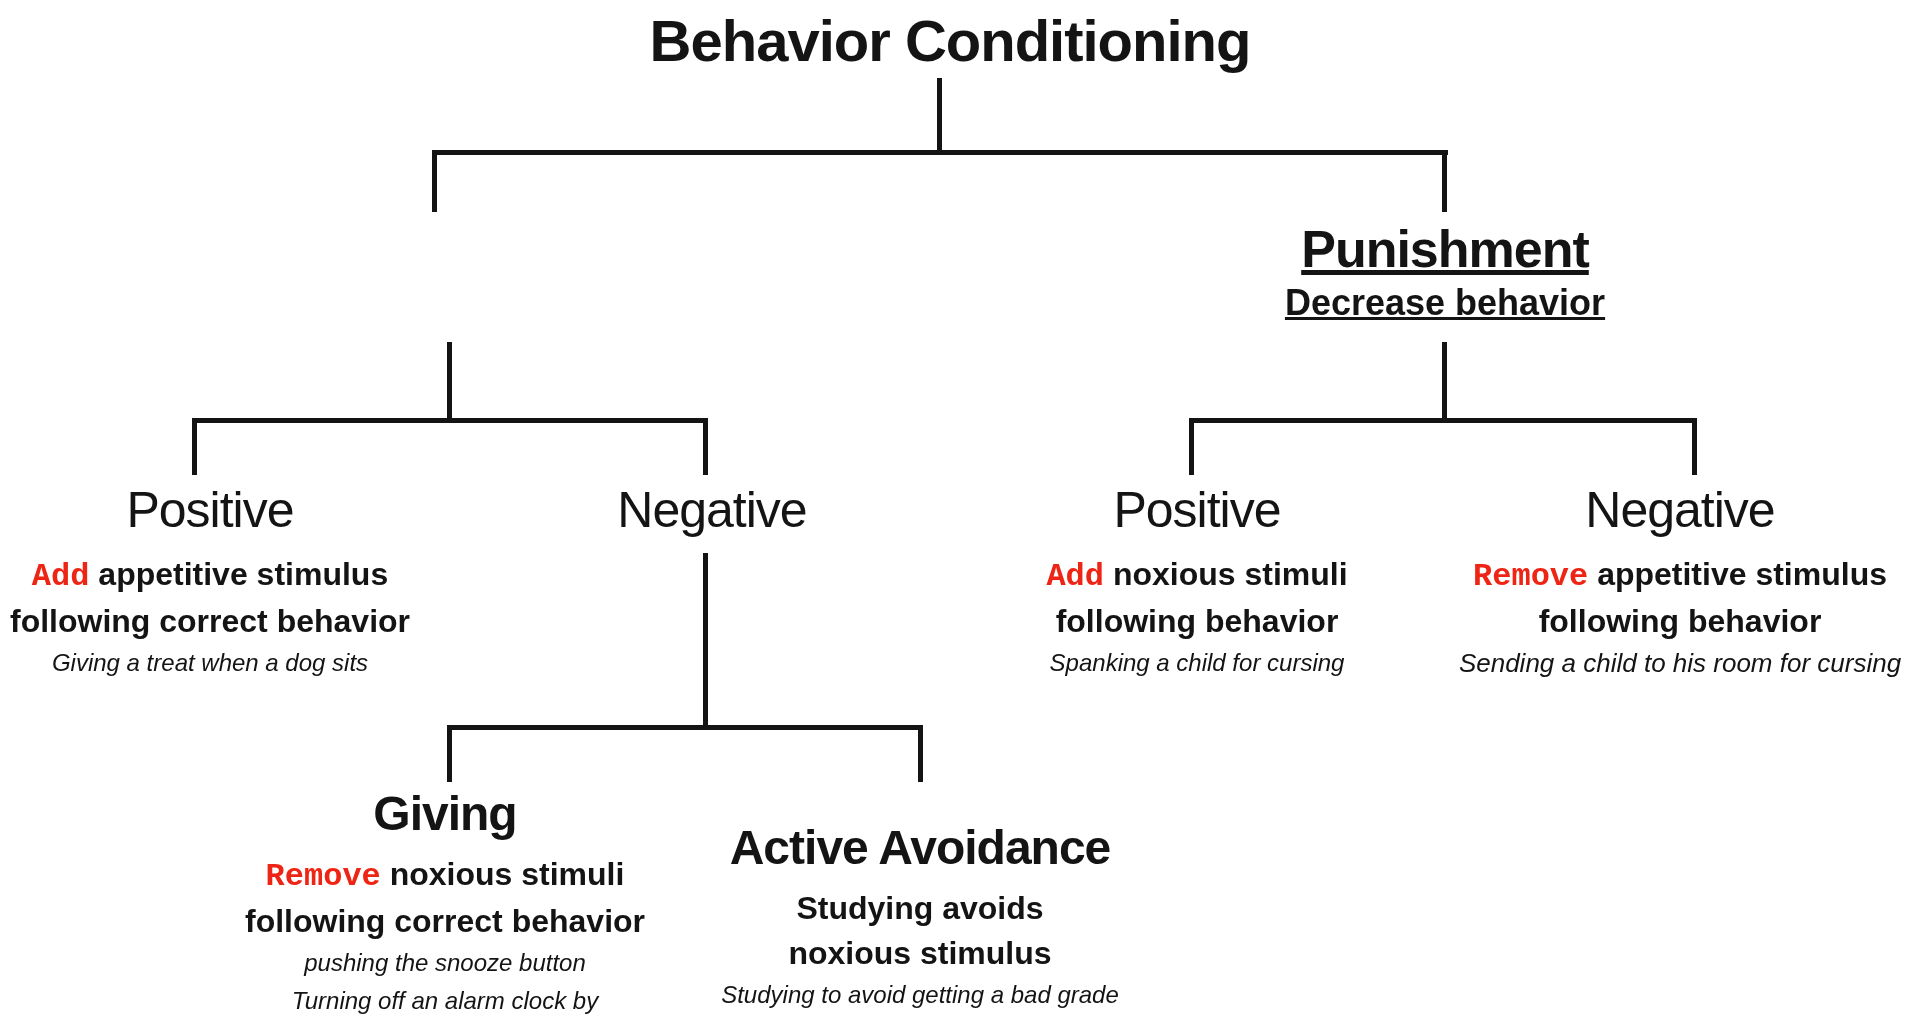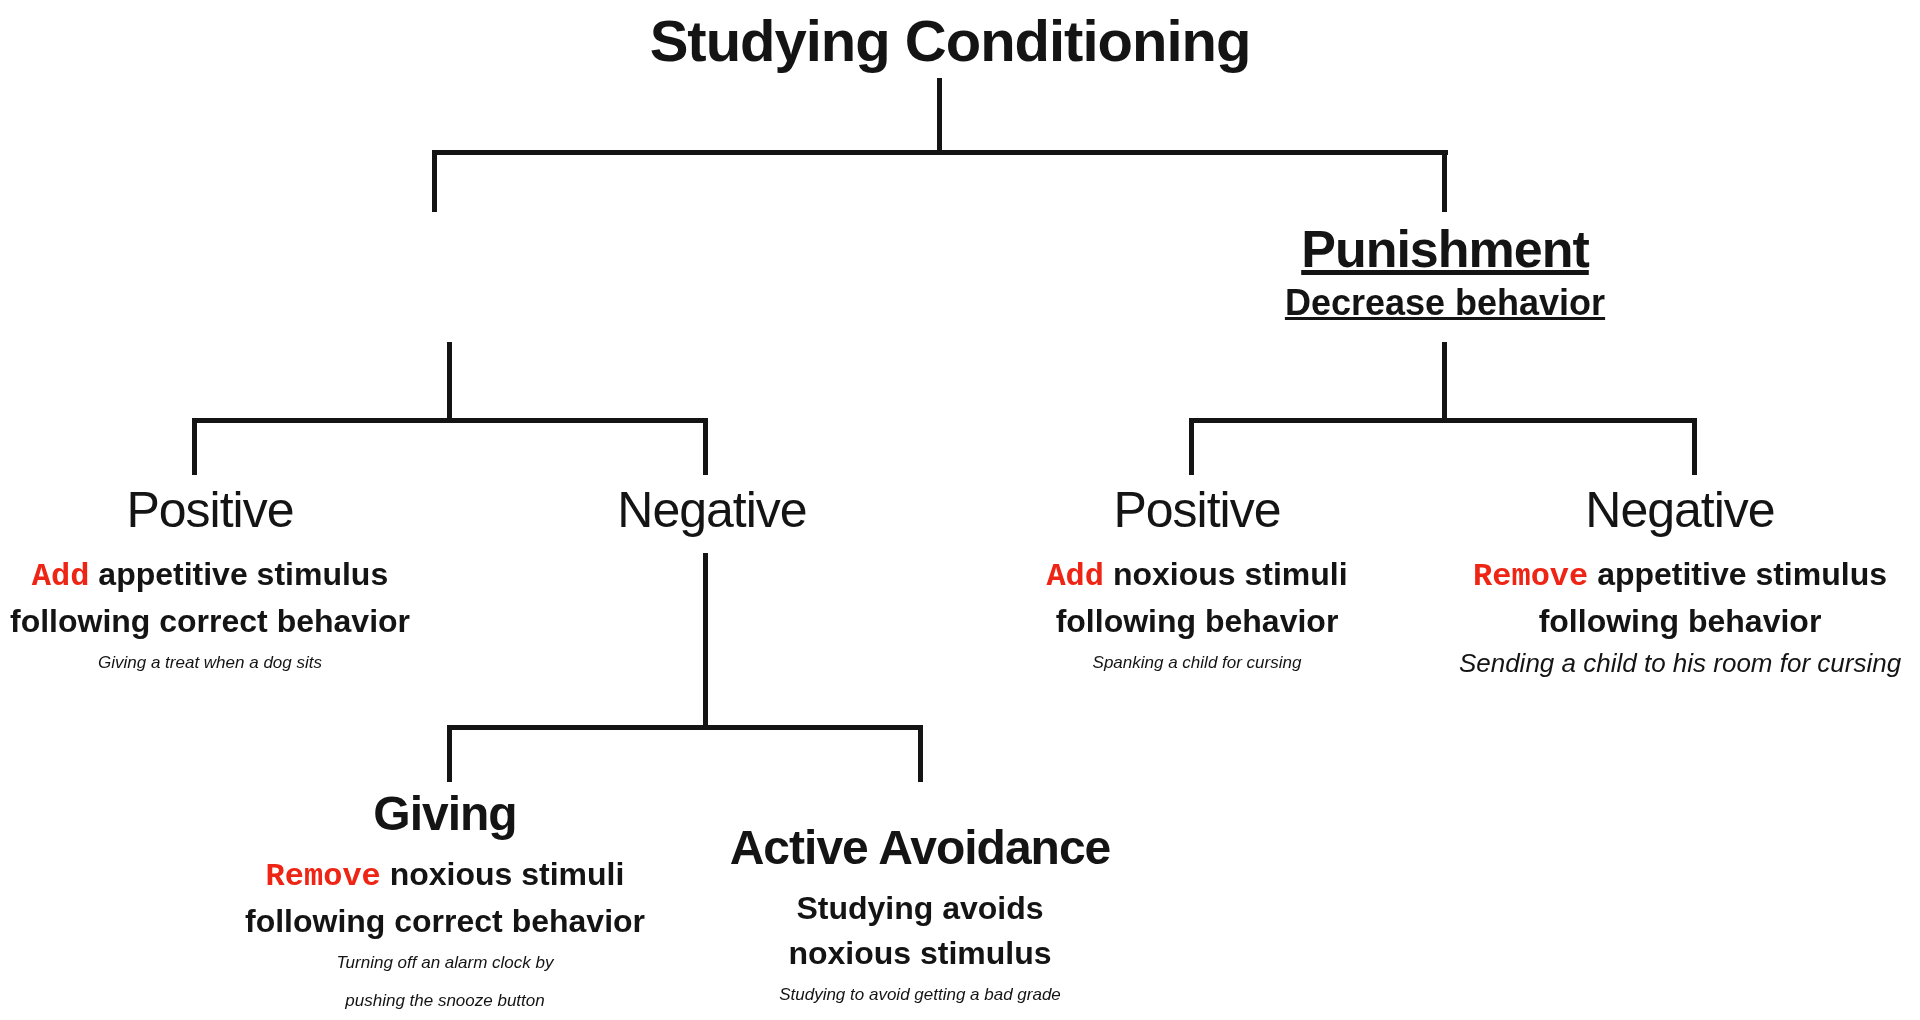--- a/index.html
+++ b/index.html
@@ -12,30 +12,30 @@
   .h-line{position:absolute;height:5px;background:var(--line,#141414);}
   .v-line{position:absolute;width:5px;background:var(--line,#141414);}
   .node{position:absolute;transform:translateX(-50%);text-align:center;white-space:nowrap;}
   .t0{font-size:58px;line-height:66px;font-weight:bold;letter-spacing:-1px;}
   .t1{font-size:52px;line-height:62px;font-weight:bold;letter-spacing:-1px;}
   .t1sub{font-size:36px;line-height:46px;font-weight:bold;}
   .t2{font-size:50px;line-height:58px;font-weight:normal;letter-spacing:-1px;}
   .t3{font-size:48px;line-height:56px;font-weight:bold;letter-spacing:-1px;}
   .body{margin-top:13px;font-size:32px;line-height:45px;font-weight:bold;}
   .body3{margin-top:10px;font-size:32px;line-height:45px;font-weight:bold;}
-  .example{font-size:17px;line-height:38px;font-weight:normal;font-style:italic;}
+  .example{font-size:24px;line-height:38px;font-weight:normal;font-style:italic;}
   .example.small{font-size:26px;}
   .rd{color:var(--accent,#ee2414);font-family:Liberation Mono, monospace;}
 </style>
 </head>
 <body>
 
 <div id="canvas">
 
-  <div class="node t0" style="left:950px;top:8px;">Studying Conditioning</div>
+  <div class="node t0" style="left:950px;top:8px;">Behavior Conditioning</div>
 
   <div class="v-line" style="left:937px;top:78px;height:72px;"></div>
   <div class="h-line" style="left:432px;top:150px;width:1016px;"></div>
   <div class="v-line" style="left:432px;top:150px;height:62px;"></div>
   <div class="v-line" style="left:1442px;top:150px;height:62px;"></div>
 
 
   <div class="node" style="left:1445px;top:218px;text-decoration:underline;">
     <div class="t1">Punishment</div>
     <div class="t1sub">Decrease behavior</div>
@@ -85,22 +85,22 @@
   <div class="v-line" style="left:703px;top:553px;height:172px;"></div>
   <div class="h-line" style="left:447px;top:725px;width:476px;"></div>
   <div class="v-line" style="left:447px;top:725px;height:57px;"></div>
   <div class="v-line" style="left:918px;top:725px;height:57px;"></div>
 
   <div class="node" style="left:445px;top:786px;">
     <div class="t3">Giving</div>
     <div class="body3">
       <div><span class="rd">Remove</span><span> noxious stimuli</span></div>
       <div>following correct behavior</div>
+      <div class="example">pushing the snooze button</div>
       <div class="example">Turning off an alarm clock by</div>
-      <div class="example">pushing the snooze button</div>
     </div>
   </div>
 
   <div class="node" style="left:920px;top:820px;">
     <div class="t3">Active Avoidance</div>
     <div class="body3">
       <div>Studying avoids</div>
       <div>noxious stimulus</div>
       <div class="example">Studying to avoid getting a bad grade</div>
     </div>

